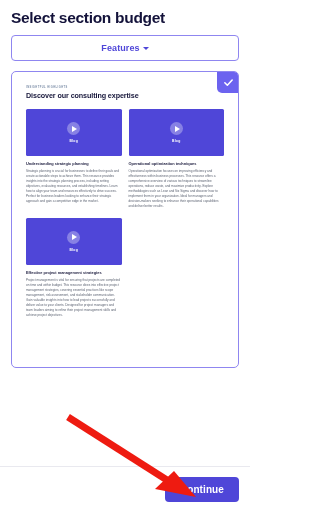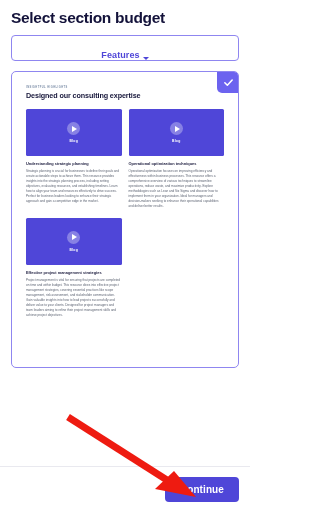--- a/index.html
+++ b/index.html
@@ -36,21 +36,21 @@
   
   .filter-row {
     margin: 9px 11px 0 11px;
   }
   .filter-select {
     height: 24px;
     border: 1px solid #8f86f0;
     border-radius: 4px;
     background: #ffffff;
     display: flex;
-    align-items: flex-end;
+    align-items: center;
     justify-content: center;
     gap: 3px;
     cursor: pointer;
   }
   .filter-label {
     font-size: 9px;
     font-weight: bold;
     color: #4f46d8;
     letter-spacing: 0.1px;
   }
@@ -226,21 +226,21 @@
   <div class="layout-card">
 
     <div class="check-badge">
       <svg width="11" height="11" viewBox="0 0 24 24">
         <path d="M4 12.5 L9.5 18 L20 6.5" fill="none" stroke="#ffffff" stroke-width="3.4" stroke-linecap="round" stroke-linejoin="round"></path>
       </svg>
     </div>
 
     <div class="card-inner">
       <div class="eyebrow">INSIGHTFUL HIGHLIGHTS</div>
-      <div class="section-heading">Designed our consulting expertise</div>
+      <div class="section-heading">Discover our consulting expertise</div>
 
       <div class="feature-grid">
 
         <div class="feature-item">
           <div class="thumb">
             <span class="play-circle">
               <span class="play-tri"></span>
             </span>
             <span class="thumb-caption">Blog</span>
           </div>

